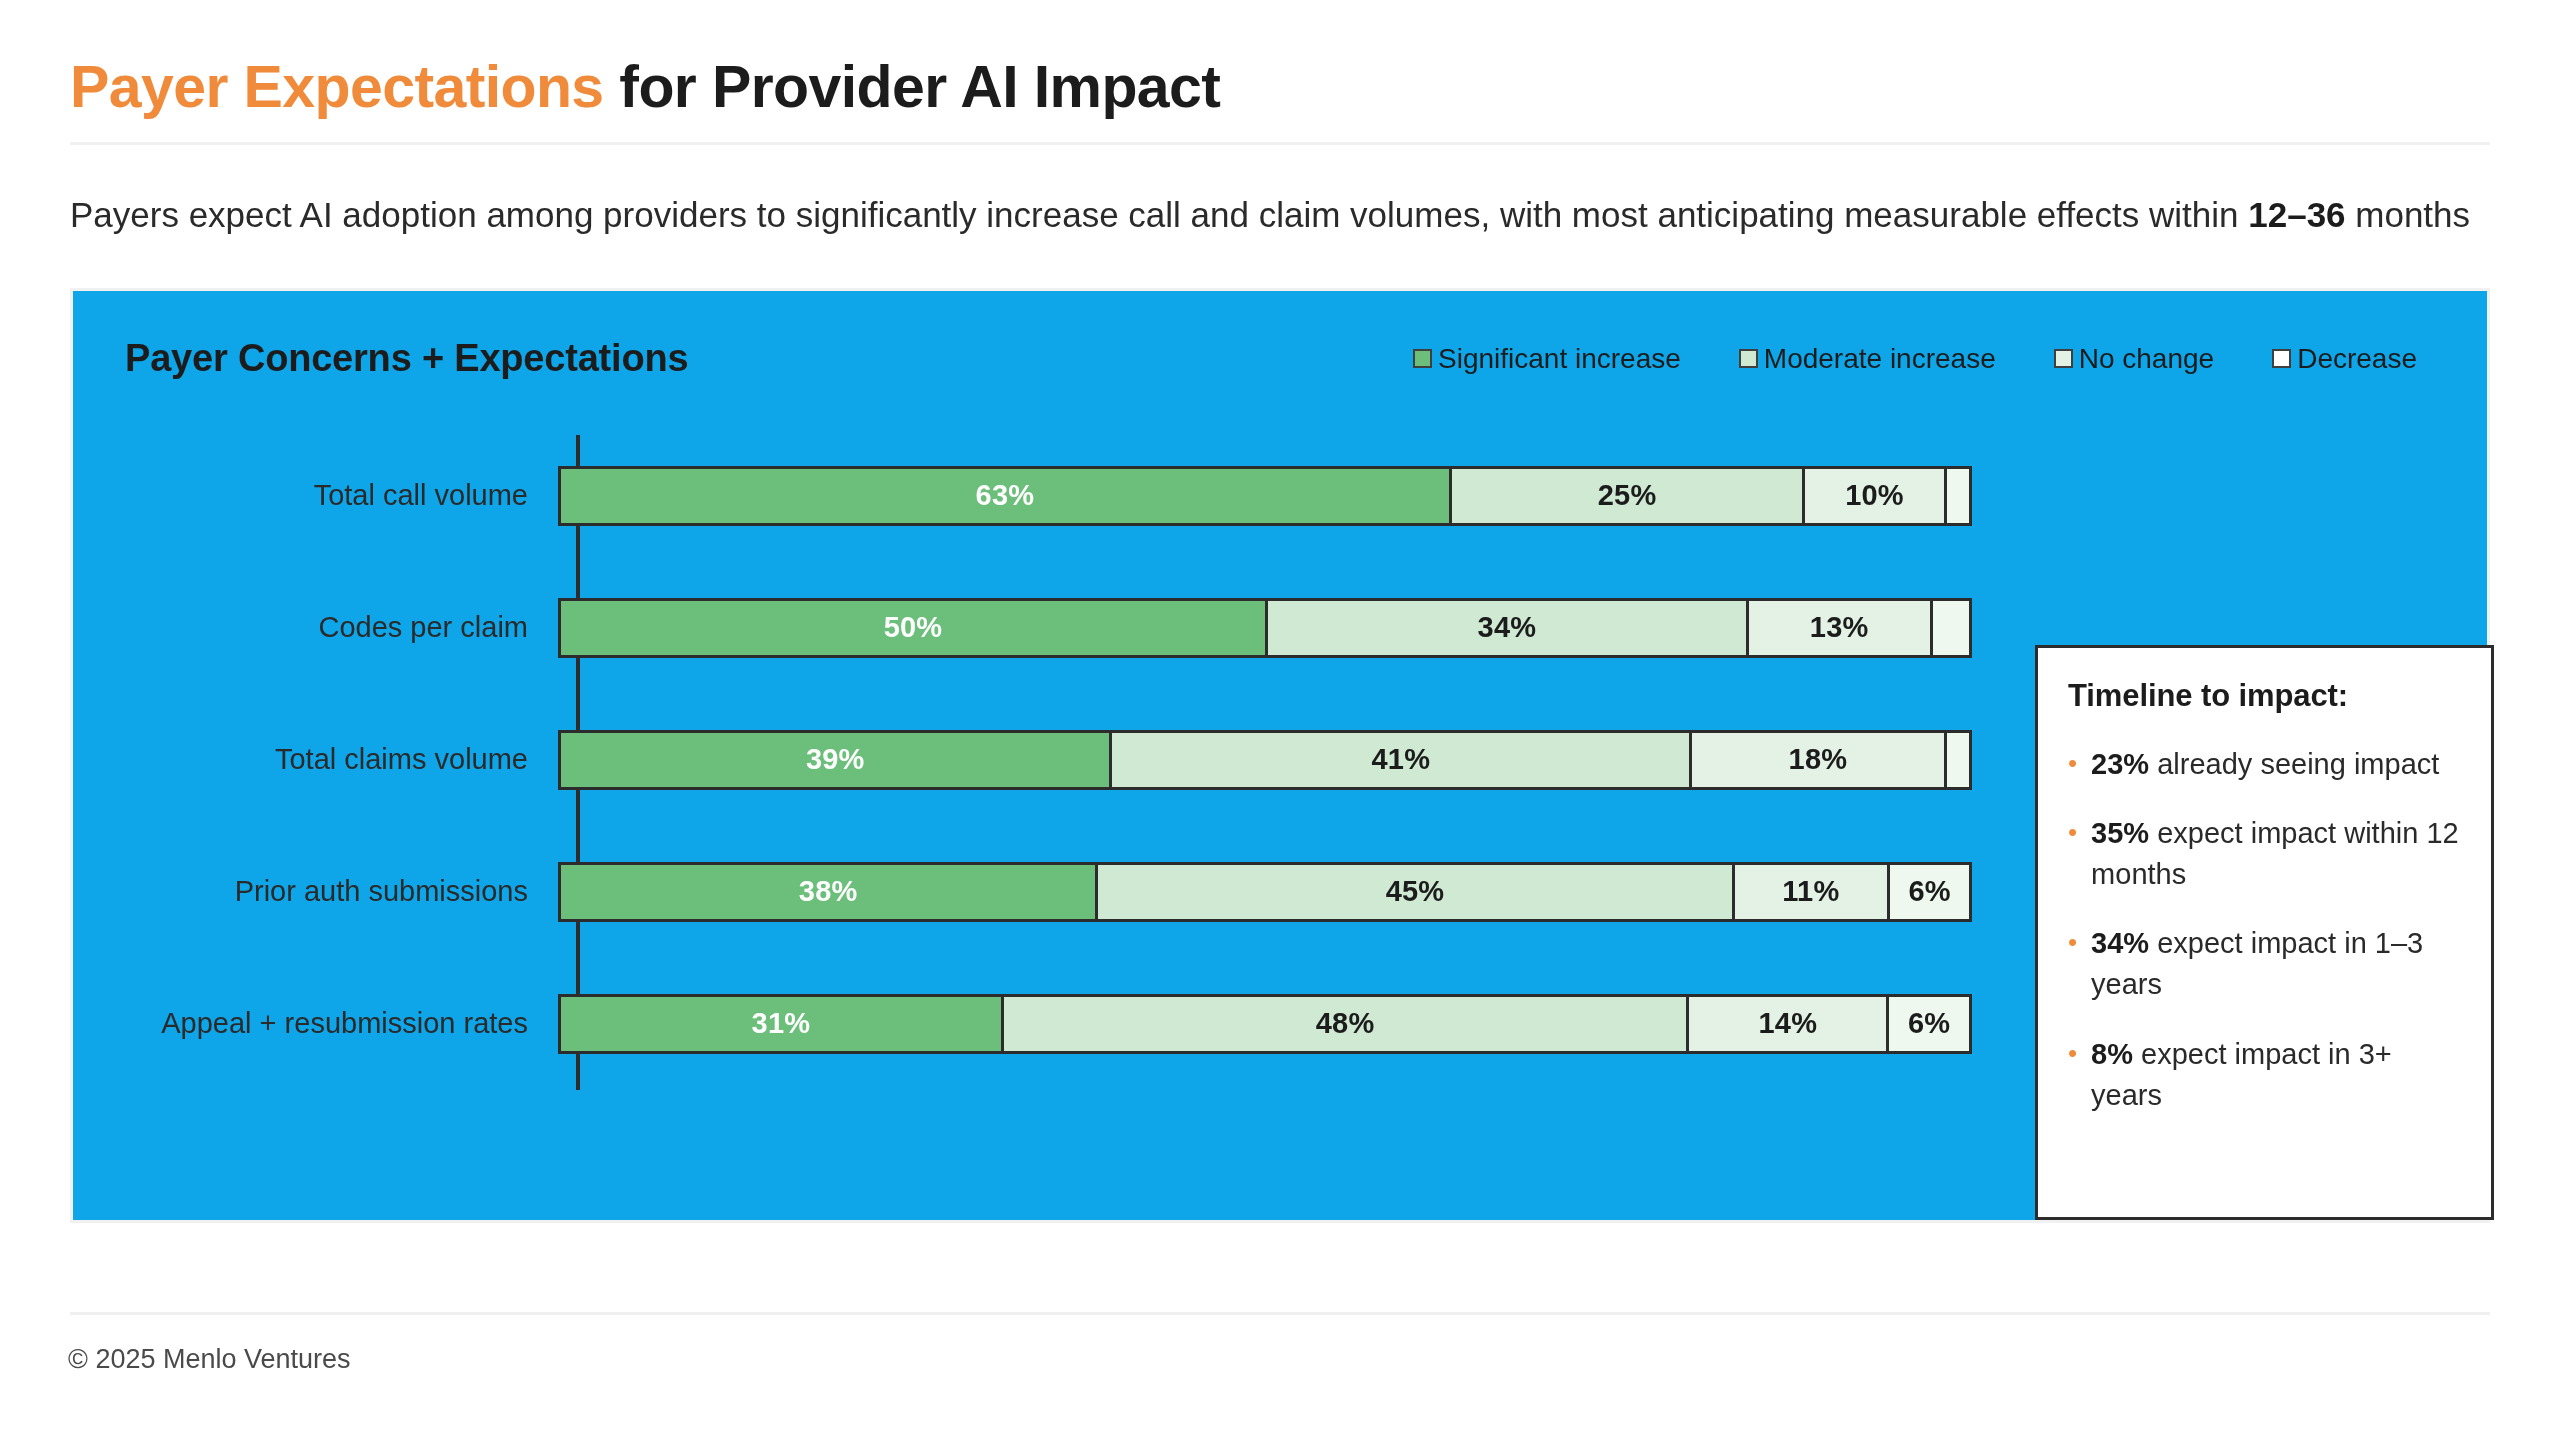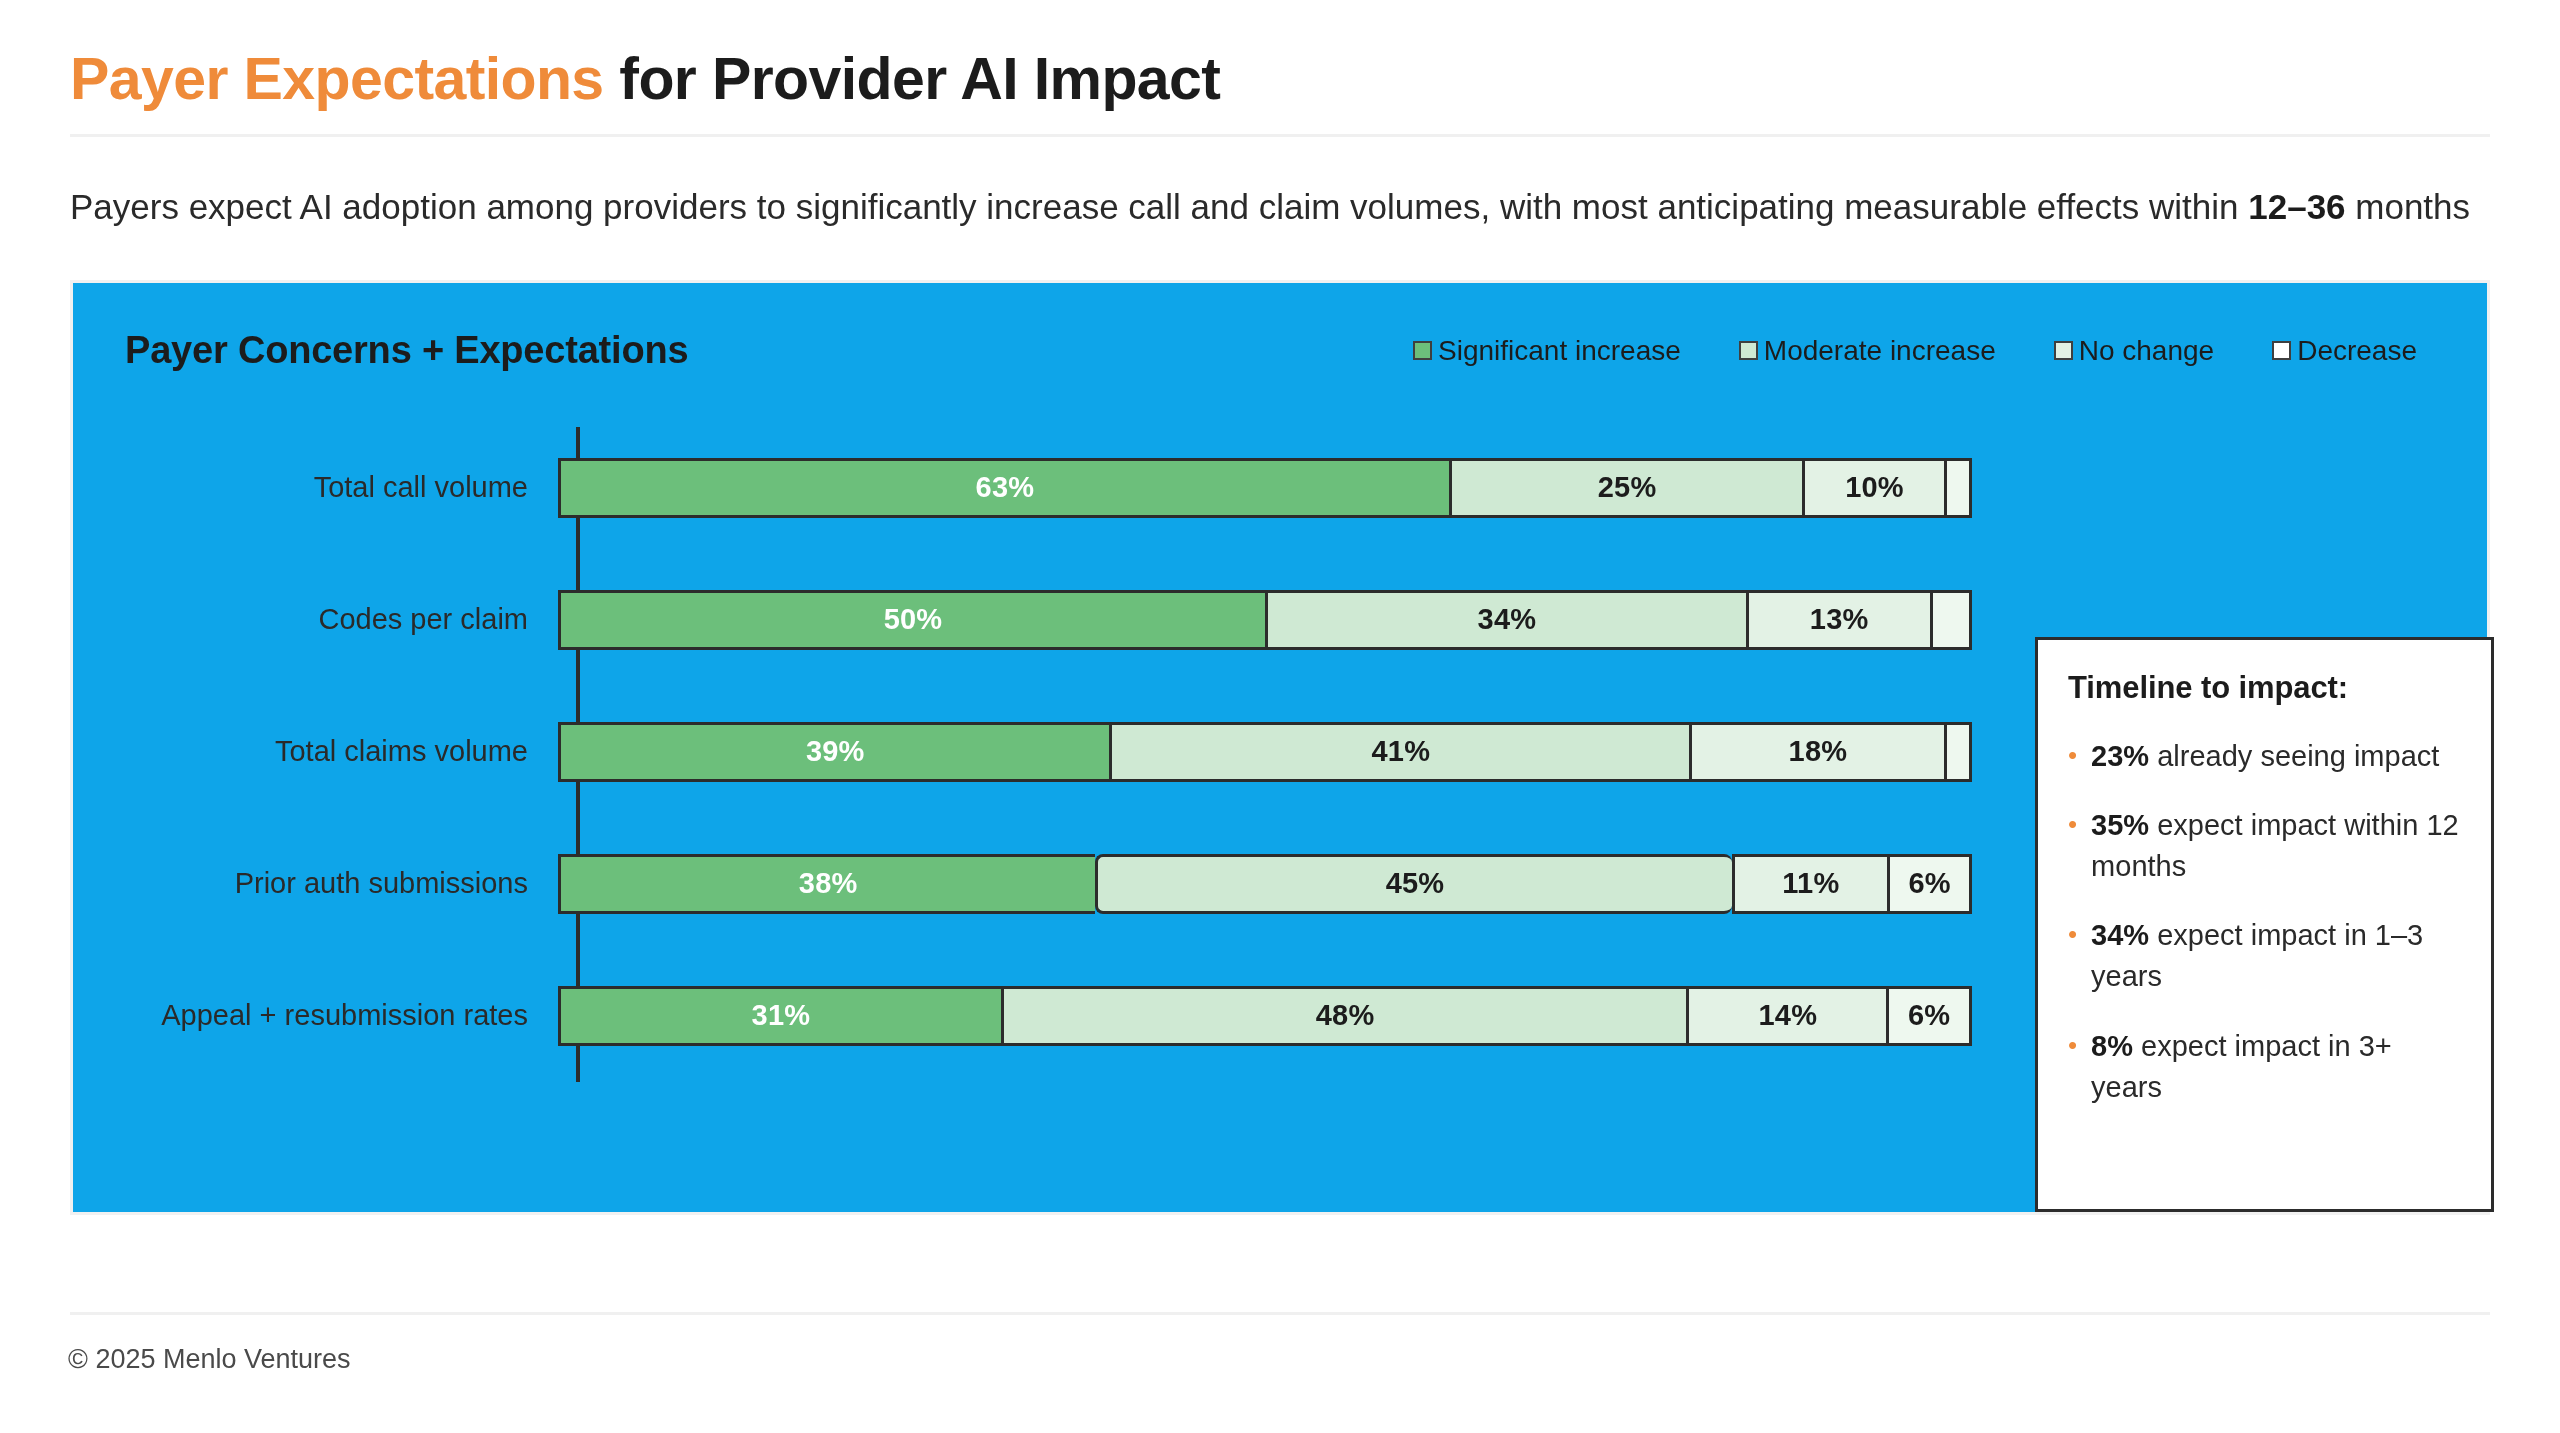--- a/index.html
+++ b/index.html
@@ -10,21 +10,21 @@
     background: #ffffff;
     font-family: "Liberation Sans", sans-serif;
     overflow: hidden;
   }
 
   .slide {
     position: relative;
     width: 2560px;
     height: 1433px;
     background: #ffffff;
-    padding: 8px 70px;
+    padding: 16px 70px;
   }
 
   
   .header {
     padding-top: 38px;
     padding-bottom: 22px;
   }
   .page-title {
     font-size: 59px;
     font-weight: 700;
@@ -278,21 +278,21 @@
               <div class="seg seg-0" style="flex: 0 0 39%;">39%</div>
               <div class="seg seg-1" style="flex: 0 0 41%;">41%</div>
               <div class="seg seg-2" style="flex: 0 0 18%;">18%</div>
               <div class="seg seg-3" style="flex: 0 0 2%;"></div>
             </div>
           </div>
           <div class="row">
             <div class="row-label">Prior auth submissions</div>
             <div class="bar">
               <div class="seg seg-0" style="flex: 0 0 38%;">38%</div>
-              <div class="seg seg-1" style="flex: 0 0 45%; border-radius: 8px;">45%</div>
+              <div class="seg seg-1" style="flex: 0 0 45%;">45%</div>
               <div class="seg seg-2" style="flex: 0 0 11%;">11%</div>
               <div class="seg seg-3" style="flex: 0 0 6%;">6%</div>
             </div>
           </div>
           <div class="row">
             <div class="row-label">Appeal + resubmission rates</div>
             <div class="bar">
               <div class="seg seg-0" style="flex: 0 0 31.3131%;">31%</div>
               <div class="seg seg-1" style="flex: 0 0 48.4848%;">48%</div>
               <div class="seg seg-2" style="flex: 0 0 14.1414%;">14%</div>

